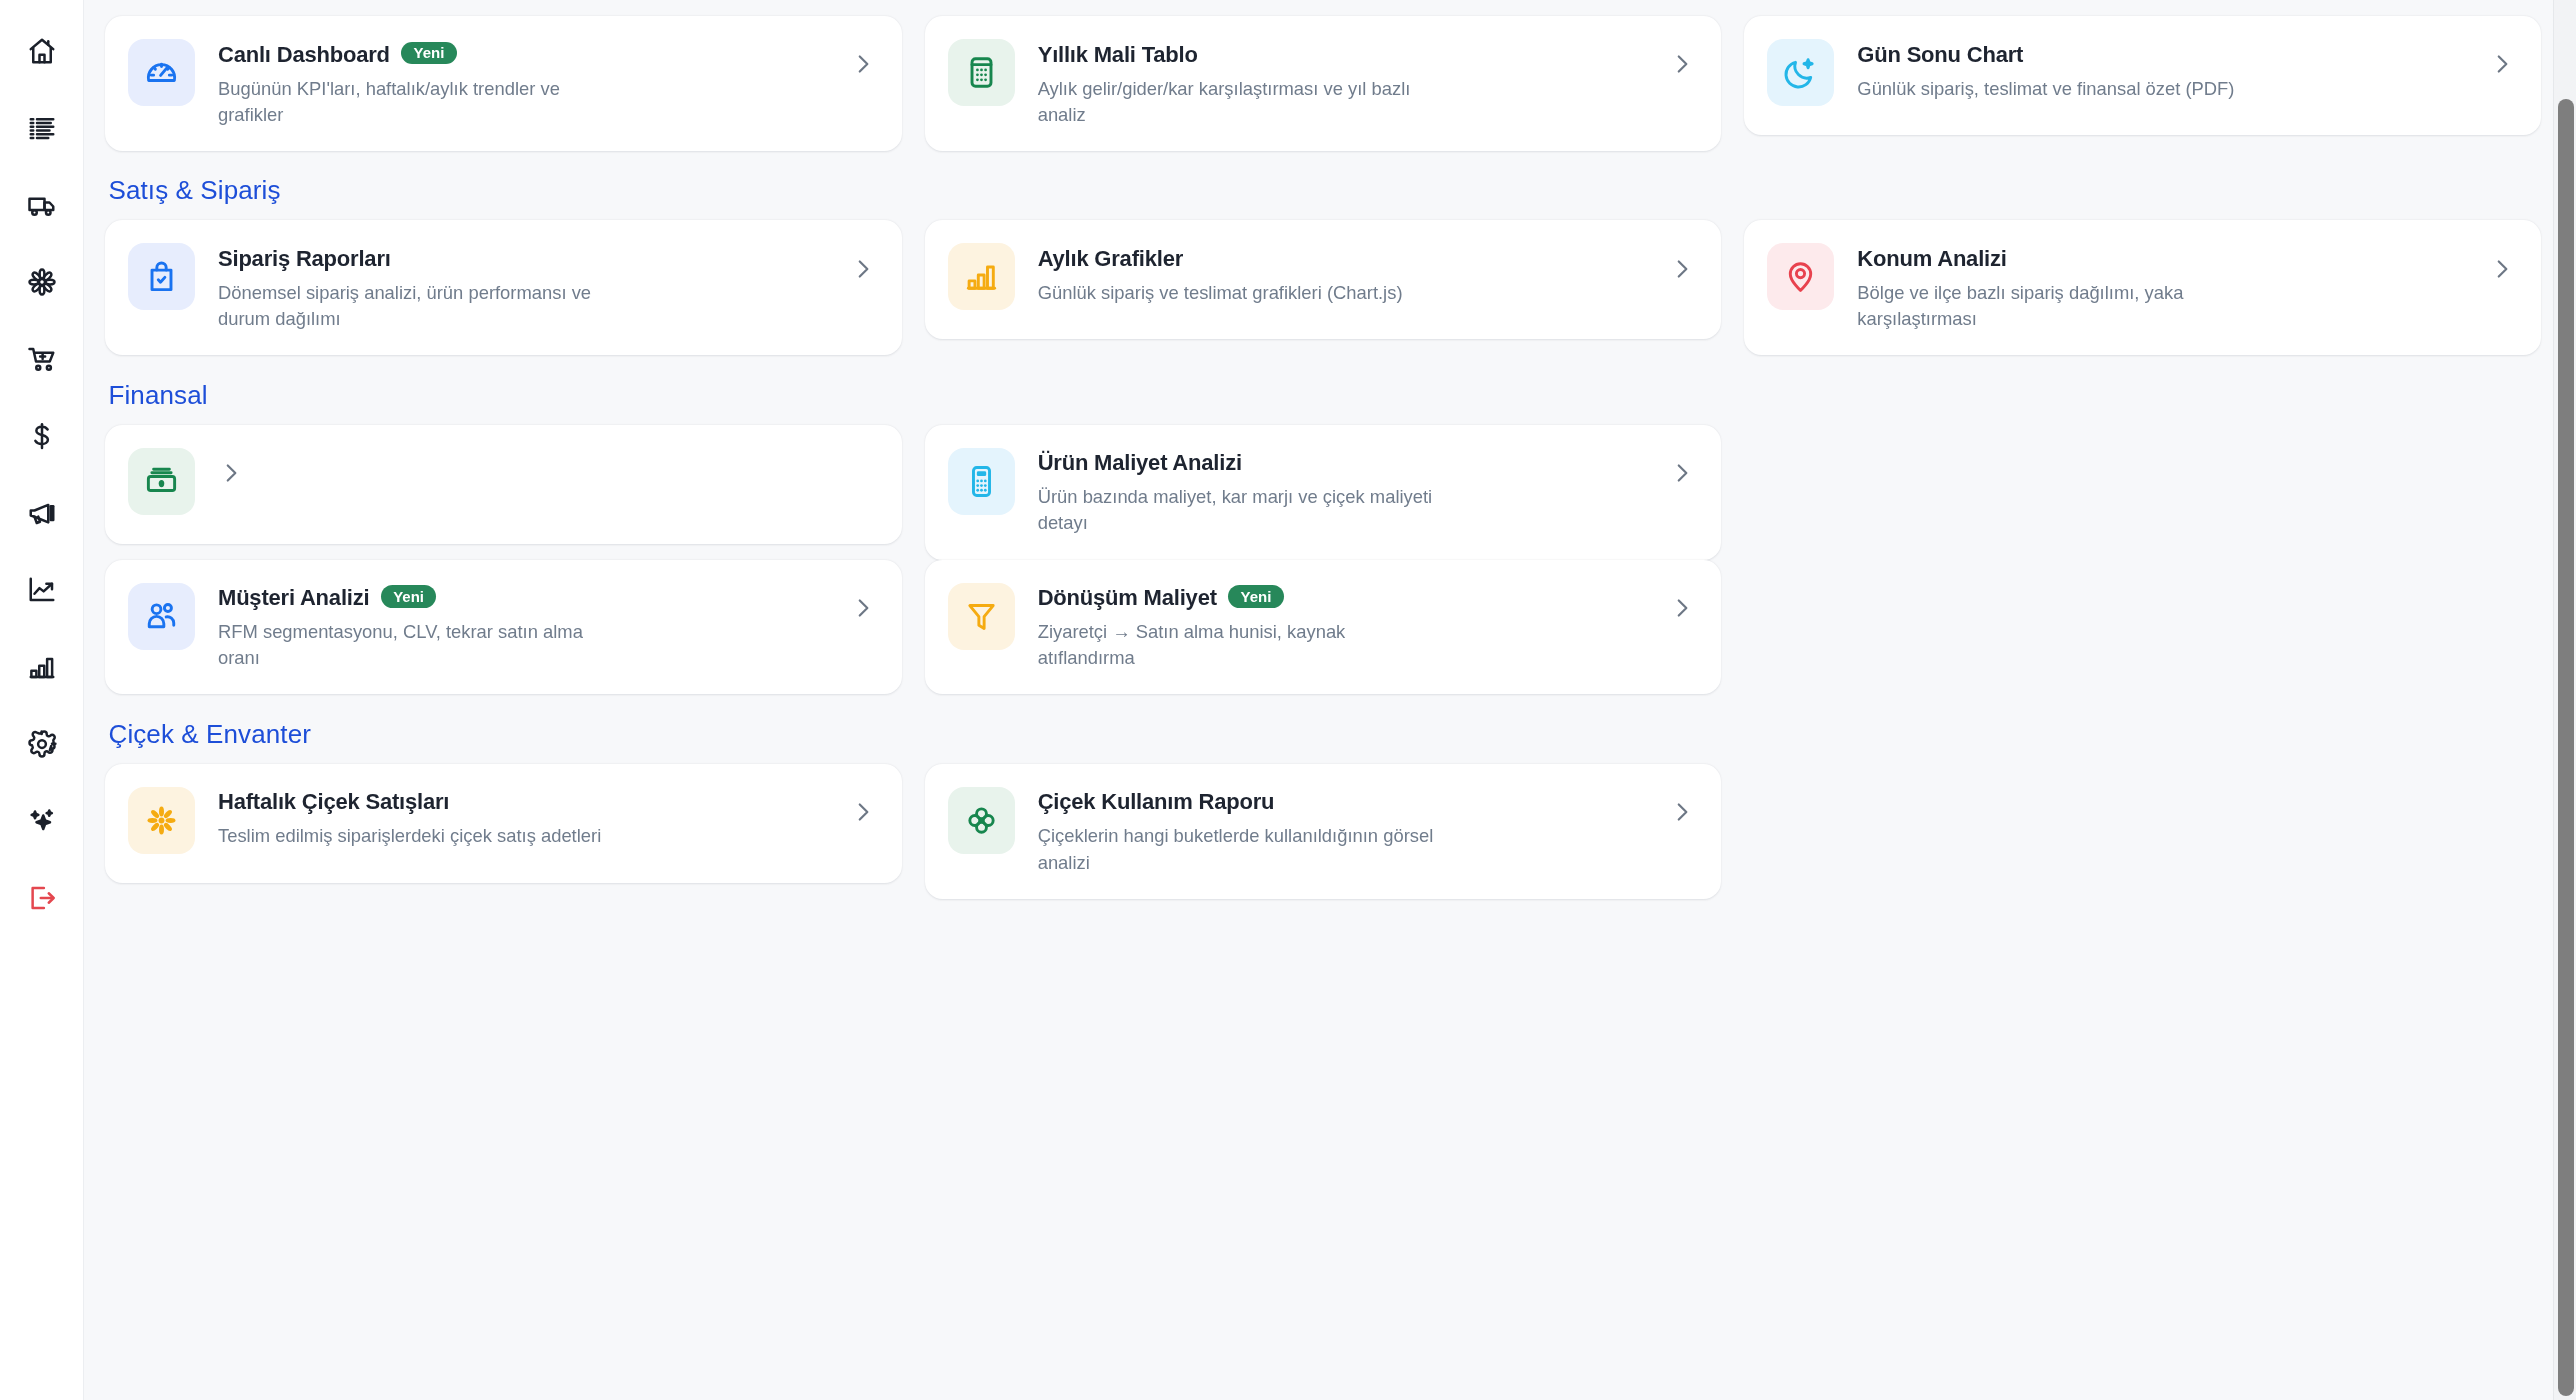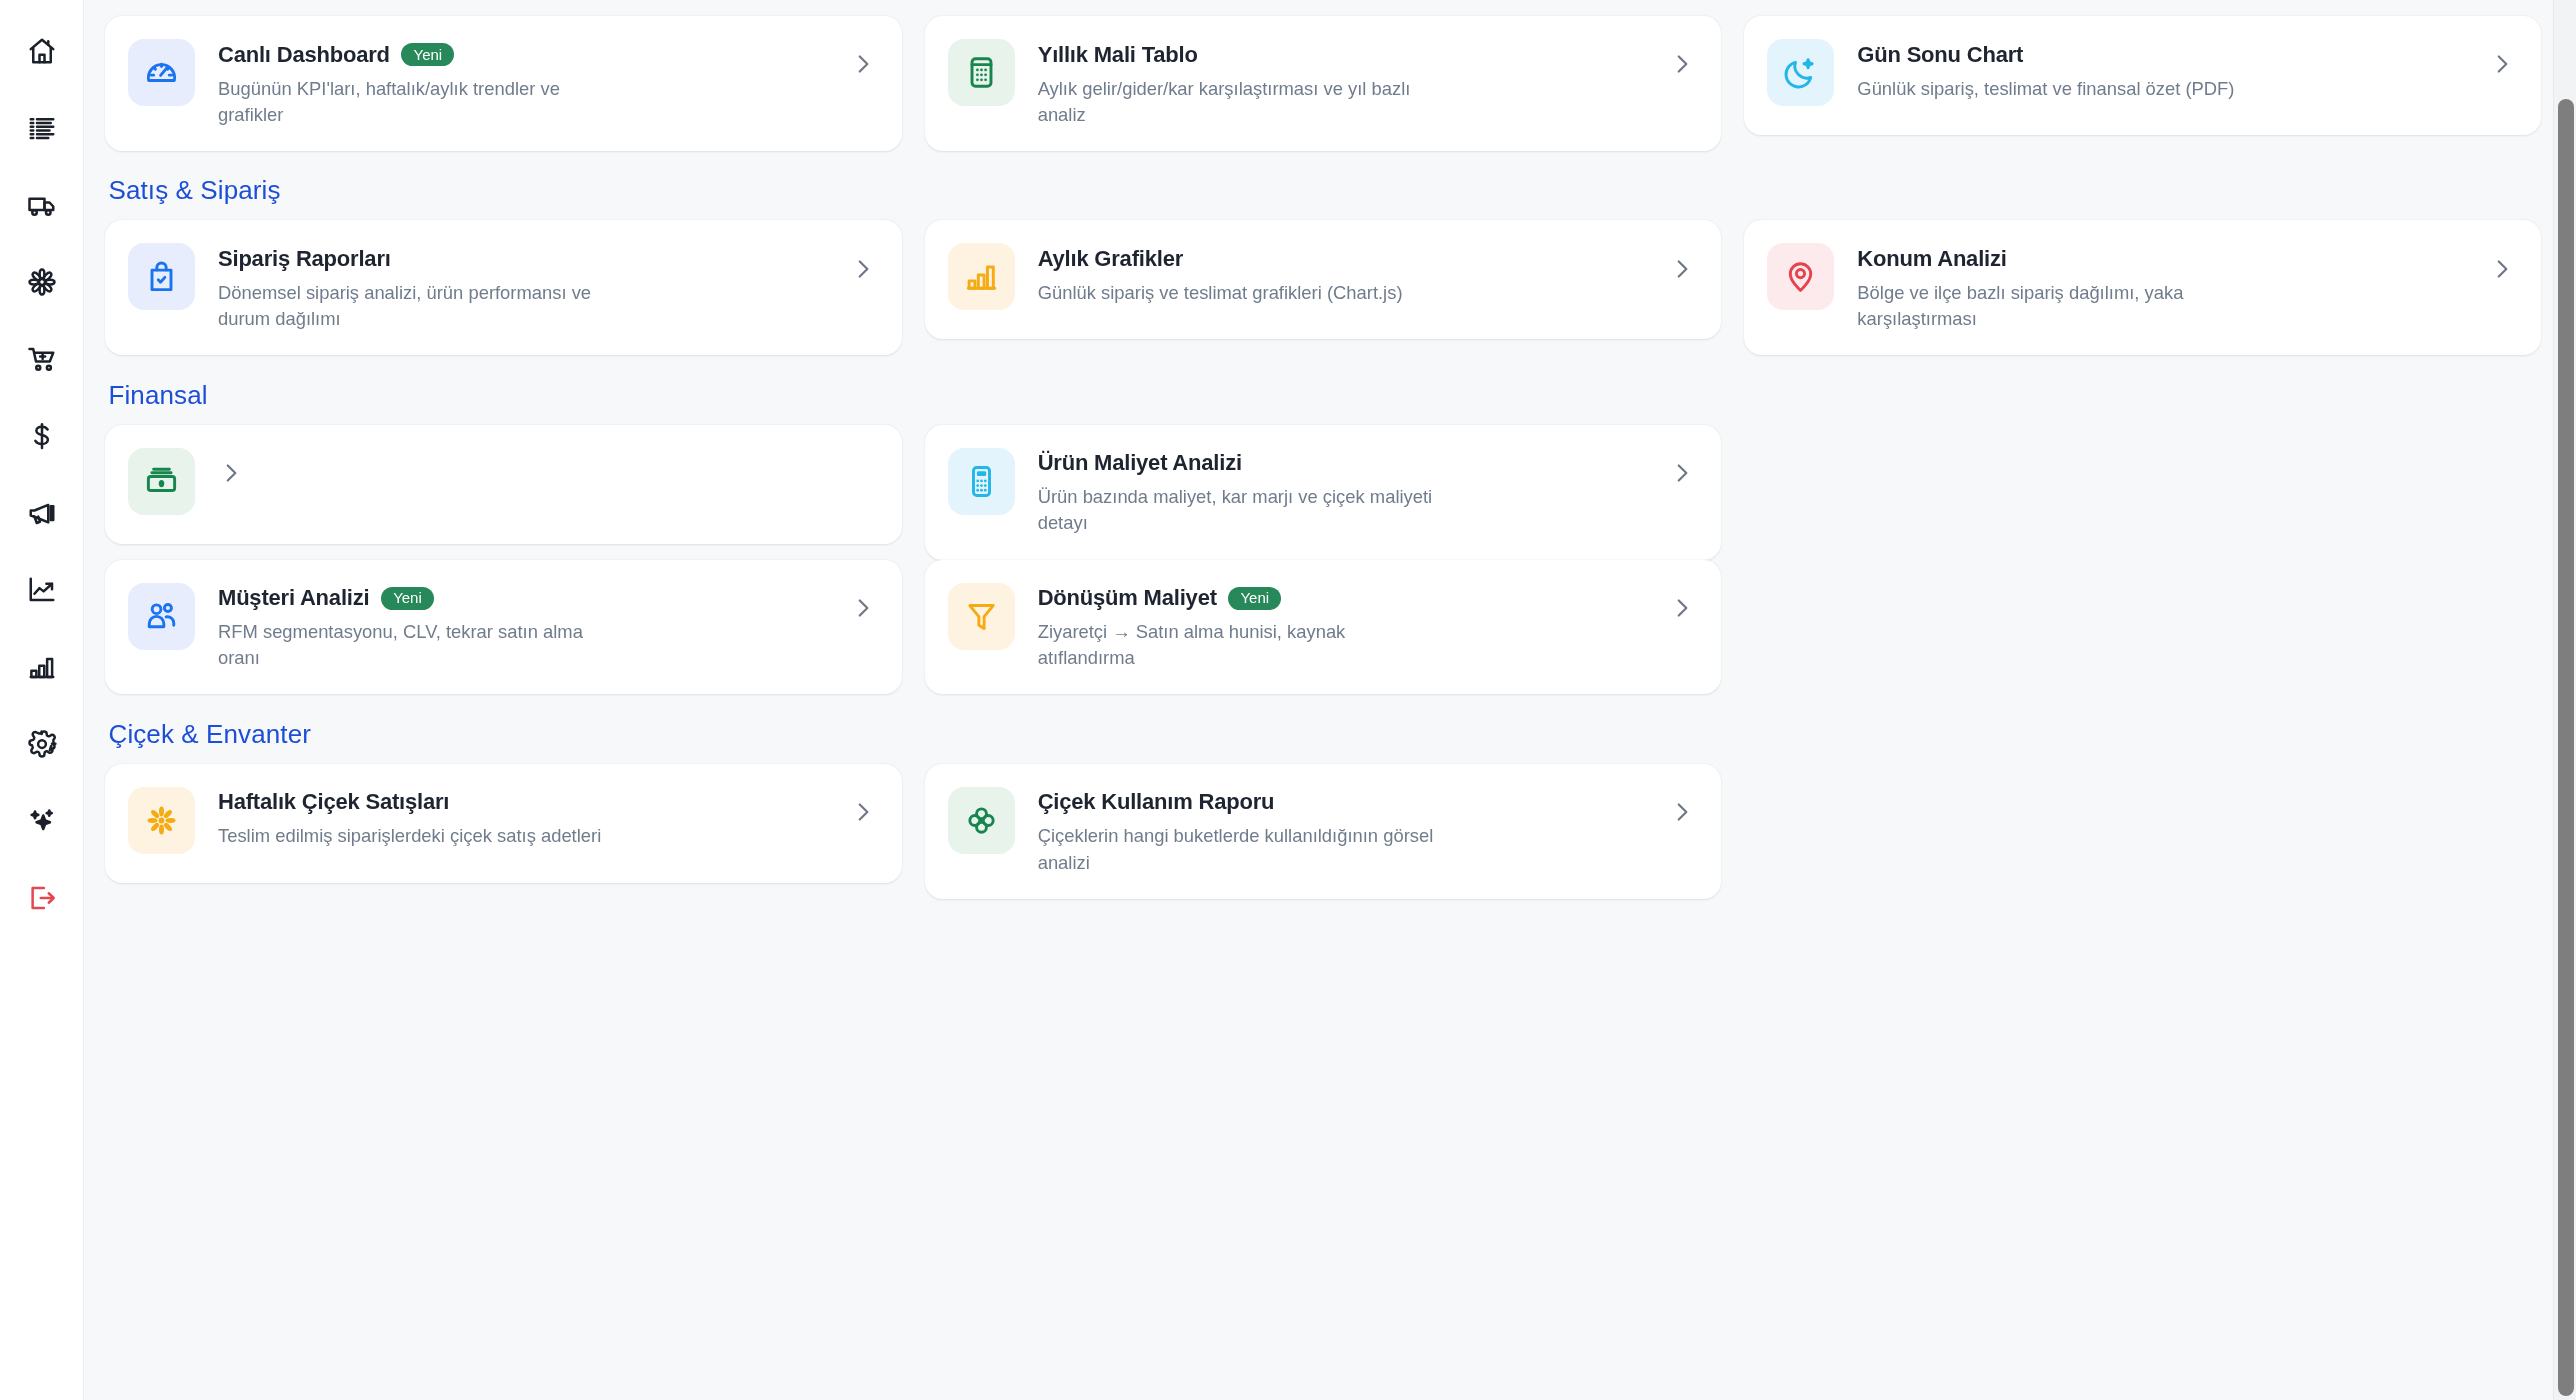--- a/index.html
+++ b/index.html
@@ -95,39 +95,39 @@
   .card-icon svg { display: block; }
 
   .card-body {
     flex: 1 1 auto;
     padding-top: 2.6px;
     min-width: 0;
   }
 
   .card-title-row {
     display: flex;
-    align-items: center;
+    align-items: flex-start;
     gap: 11.4px;
     margin-bottom: 8px;
   }
   .card-title {
     font-size: 22px;
     font-weight: 700;
     color: #1e2430;
     letter-spacing: -0.2px;
     white-space: nowrap;
   }
   .badge {
     display: inline-flex;
     align-items: center;
     justify-content: center;
     background: #27885a;
     color: #ffffff;
     font-size: 15px;
-    font-weight: 400;
+    font-weight: 700;
     border-radius: 875px;
     padding: 3.5px 12.3px 4.4px 12.3px;
     line-height: 1;
     white-space: nowrap;
   }
   .card-desc {
     font-size: 18.4px;
     line-height: 1.42;
     color: #707c8c;
     font-weight: 400;

